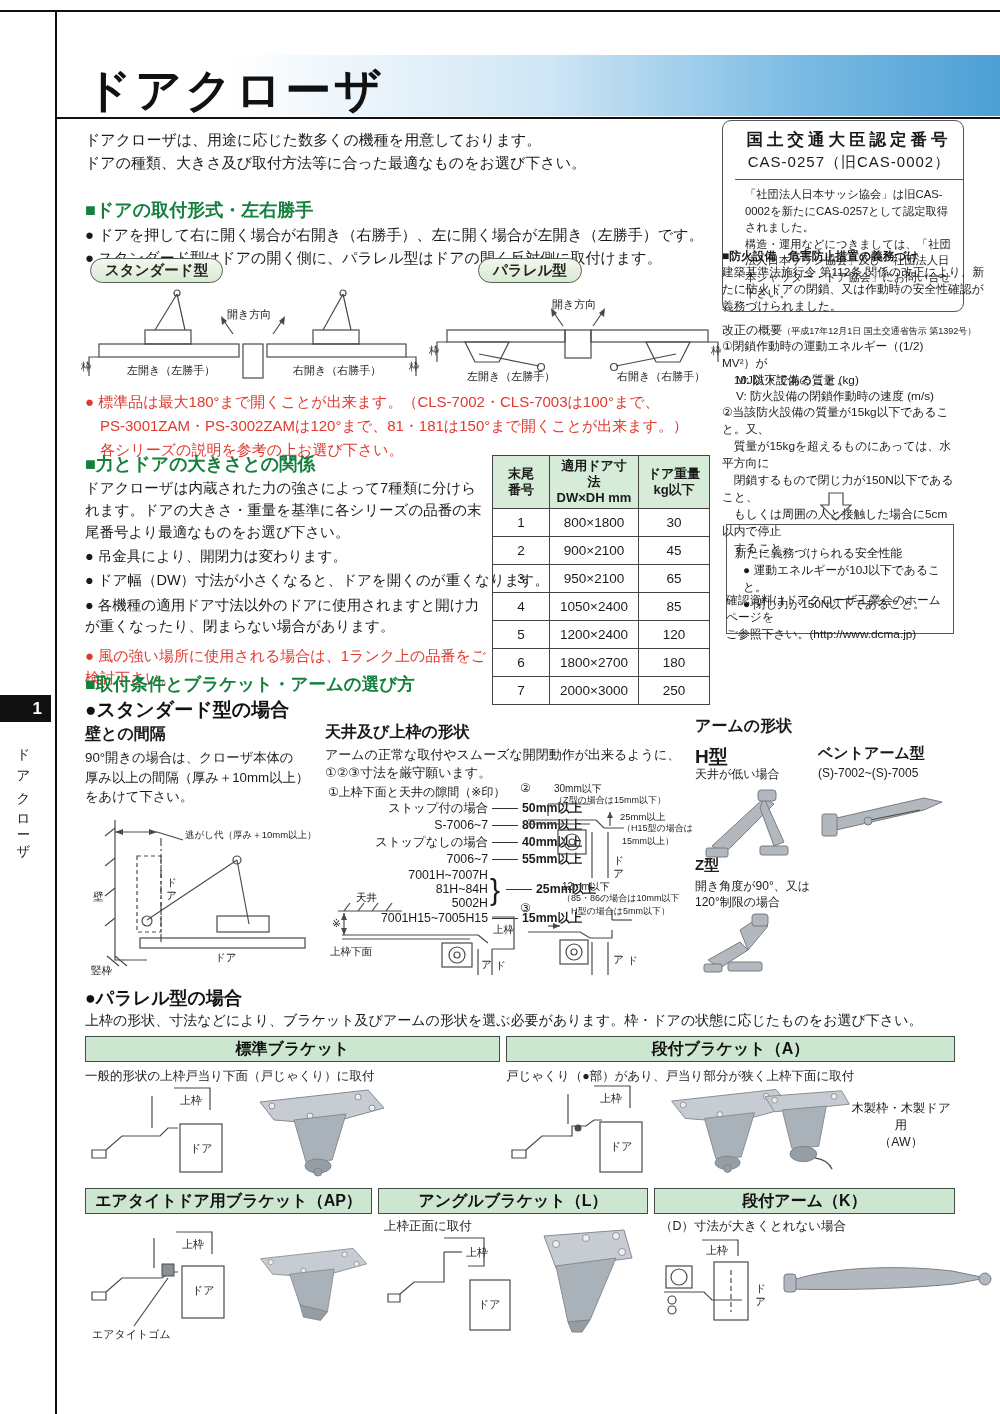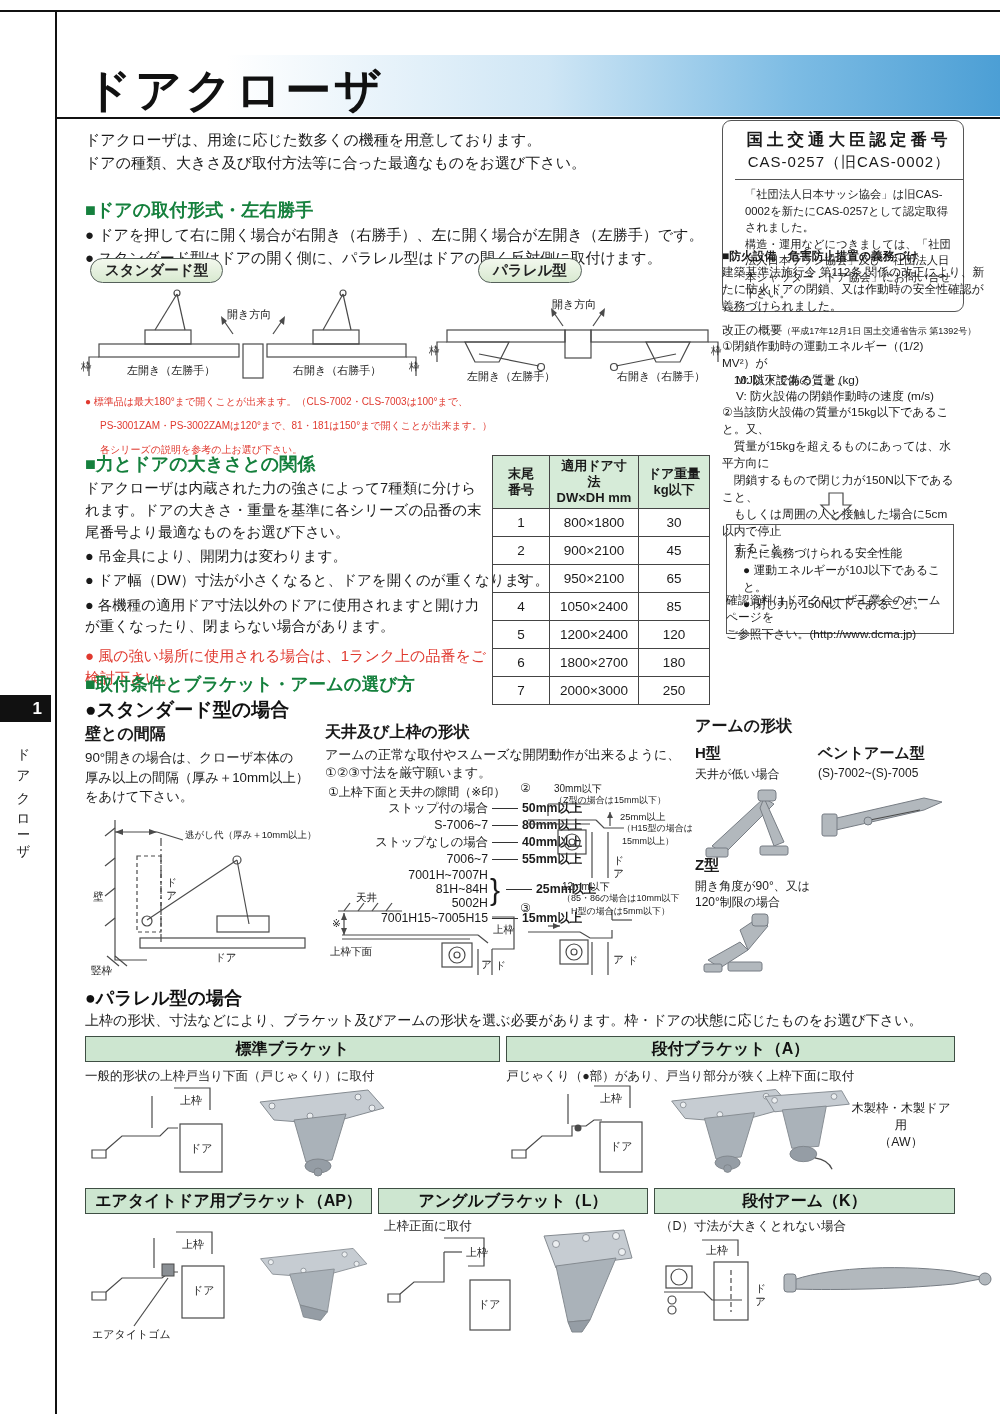--- a/index.html
+++ b/index.html
@@ -9,21 +9,21 @@
   .pre{white-space:pre-line;}
   .rule{background:#111;}
   
   .band{background:linear-gradient(90deg,#ffffff 0%,#ffffff 18%,#cfe6f5 52%,#7dbce4 78%,#4c9fd5 100%);}
   .h1{font-size:46px;font-weight:900;letter-spacing:3px;color:#111;}
   
   .bluehead{color:#15803d;font-weight:bold;font-size:18px;text-align:center;}
   .subhead{color:#111;font-weight:bold;font-size:19px;}
   .body15{font-size:15px;line-height:25px;}
   .red{color:#e0392f;}
-  .note16{font-size:10px;line-height:24px;}
+  .note16{font-size:15px;line-height:24px;}
   
   .pill{display:inline-block;border:1.5px solid #55605a;border-radius:13px;padding:2px 14px;
         background:linear-gradient(180deg,#f3f8ee,#d8e9d0);font-size:14.5px;font-weight:bold;color:#222;}
   
   table.door{border-collapse:collapse;font-size:13.5px;}
   table.door th,table.door td{border:1.4px solid #444;text-align:center;padding:2px 6px;}
   table.door th{background:#d6ebd8;font-weight:bold;font-size:13px;line-height:16px;white-space:pre-line;}
   table.door td{height:23px;}
   
   .certbox{border:1.6px solid #555;border-radius:9px;padding:8px 10px 9px;}
@@ -369,21 +369,21 @@
         <line class="ln" x1="88" y1="62" x2="88" y2="95"></line>
     </svg>
     <div class="lbl" style="left:0px;top:22px;font-size:12px;">③</div>
     <div class="lbl" style="left:42px;top:0px;font-size:10px;">12mm以下</div>
     <div class="lbl pre" style="left:42px;top:12px;font-size:9px;">（85・86の場合は10mm以下
 　H型の場合は5mm以下）</div>
     <div class="lblv" style="left:92px;top:68px;">ドア</div>
   </div>
 
   <div class="abs" style="left:695px;top:716px;font-size:16px;font-weight:bold;">アームの形状</div>
-  <div class="abs" style="left:695px;top:744px;font-size:15px;font-weight:bold;">H型</div>
+  <div class="abs" style="left:695px;top:744px;font-size:19px;font-weight:bold;">H型</div>
   <div class="abs" style="left:695px;top:766px;font-size:12px;">天井が低い場合</div>
   <svg class="abs" style="left:700px;top:784px;" width="110" height="80" viewBox="0 0 110 80">
     <polygon class="armf" points="12,62 64,14 74,20 24,70"></polygon>
     <polygon class="armf" points="64,14 84,58 74,62 60,24"></polygon>
     <rect class="armf" x="58" y="6" width="18" height="11" rx="3"></rect>
     <rect class="armf" x="6" y="64" width="22" height="9" rx="2"></rect>
     <rect class="armf" x="60" y="62" width="28" height="9" rx="2"></rect>
   </svg>
   <div class="abs" style="left:818px;top:744px;font-size:15px;font-weight:bold;">ベントアーム型</div>
   <div class="abs" style="left:818px;top:766px;font-size:12px;">(S)-7002~(S)-7005</div>

